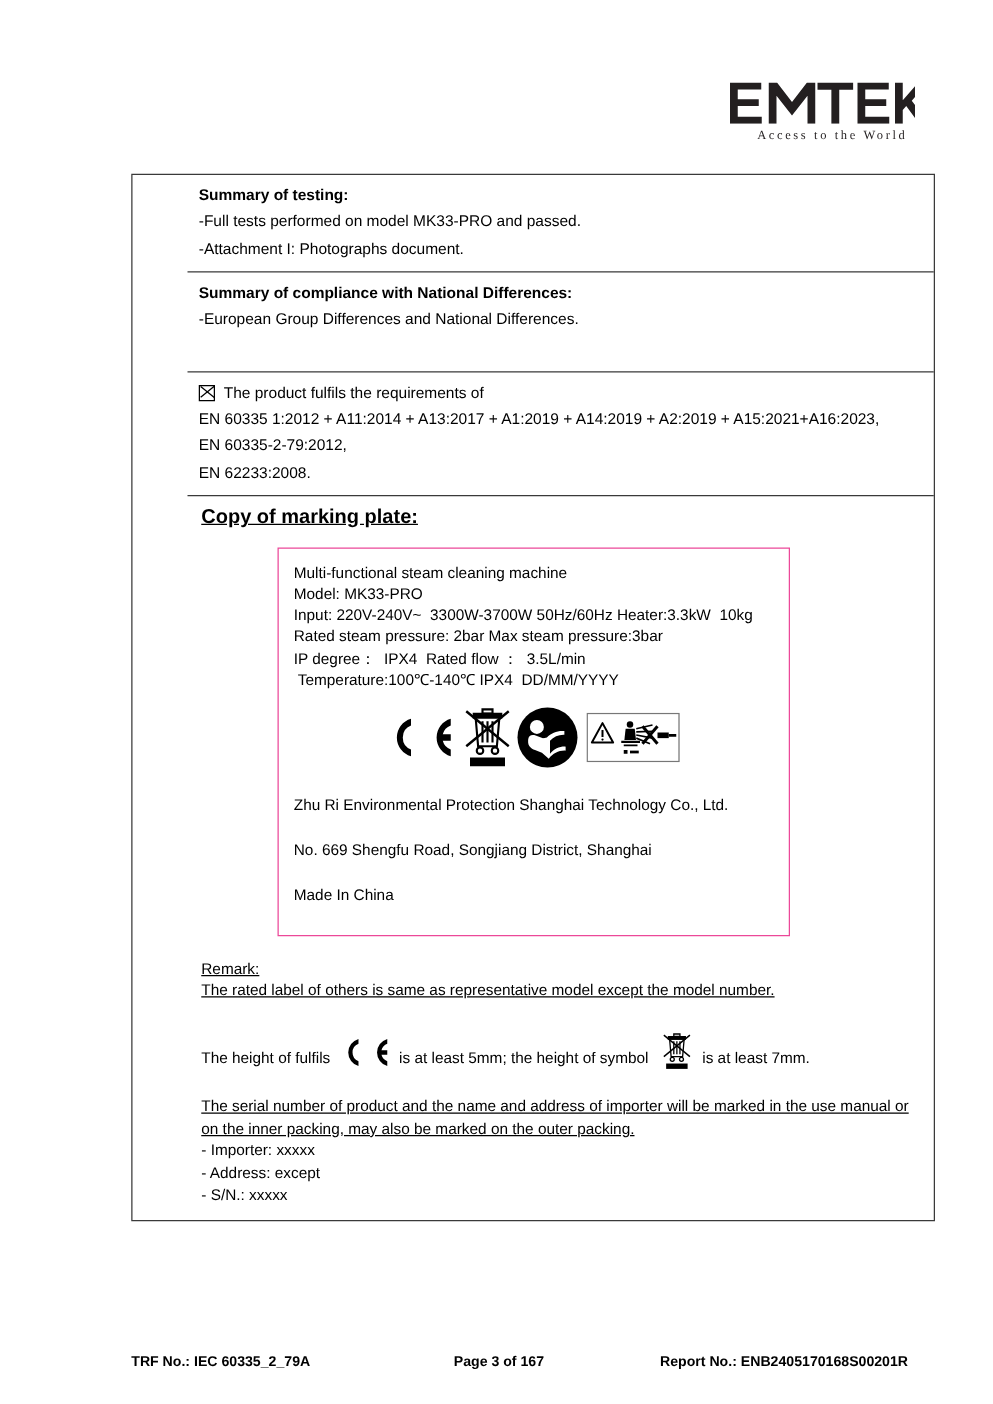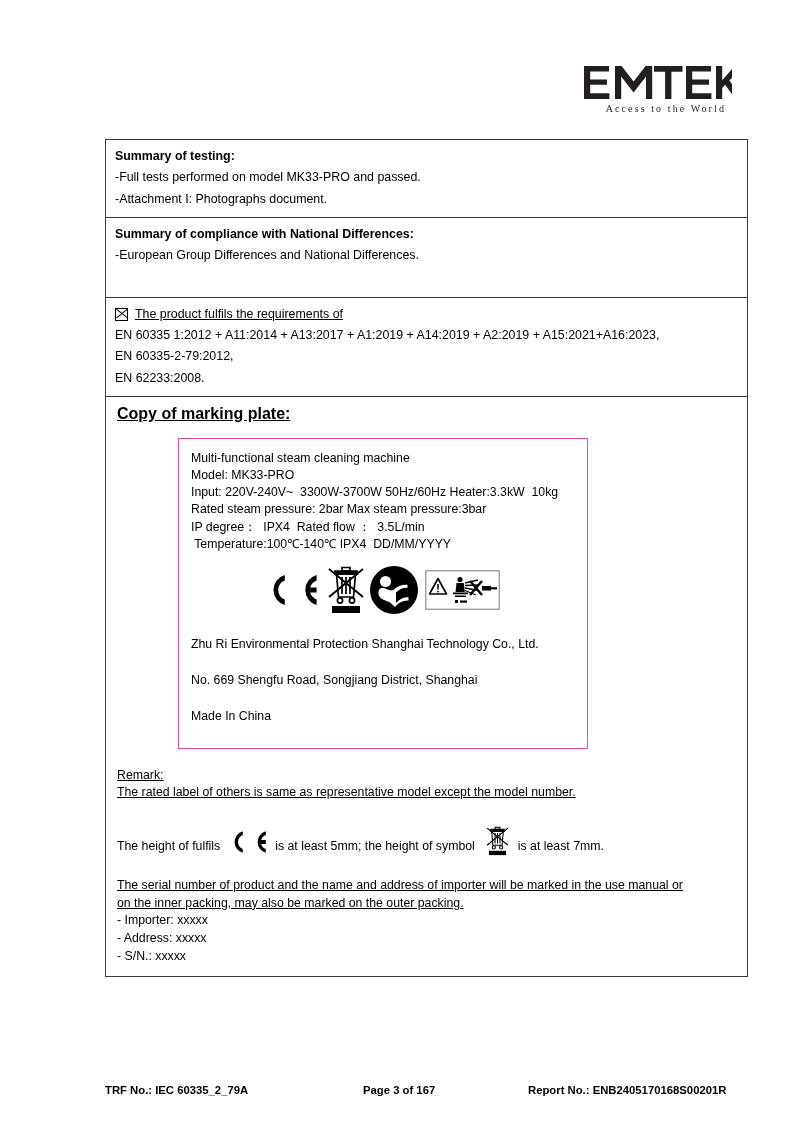--- a/index.html
+++ b/index.html
@@ -43,20 +43,21 @@
 
   
   .doc-table {
     position: absolute;
     left: 105px;
     top: 139px;
     width: 643px;
     border: 1px solid #3a3a3a;
     border-collapse: collapse;
     box-sizing: border-box;
+    padding-left: 44px;
   }
   .doc-row {
     border-bottom: 1px solid #3a3a3a;
     box-sizing: border-box;
   }
   .doc-row:last-child { border-bottom: none; }
 
   .cell {
     padding: 6px 9px 7px 9px;
     font-size: 12.4px;
@@ -67,21 +68,20 @@
 
   .row-testing   { min-height: 78px; }
   .row-national  { min-height: 80px; }
   .row-standards { min-height: 77px; }
 
   .cell-standards { line-height: 1.71; }
   .fulfils-line {
     display: flex;
     align-items: center;
     gap: 7px;
-    text-decoration: underline;
   }
   .checkbox-x {
     display: inline-block;
     width: 11px;
     height: 11px;
     border: 1px solid #000;
     position: relative;
     flex: none;
   }
   .checkbox-x::before,
@@ -350,21 +350,21 @@
         </svg>
 
         <span class="txt">is at least 7mm.</span>
       </div>
 
       <div class="block-tail">
         <div class="para">The serial number of product and the name and address of importer will be marked in the use manual or
 on the inner packing, may also be marked on the outer packing.</div>
         <div class="tail-list">
           <div>- Importer: xxxxx</div>
-          <div>- Address: xxxxx</div>
+          <div>- Address: except</div>
           <div>- S/N.: xxxxx</div>
         </div>
       </div>
     </div>
   </div>
 
 </div>
 
 <div class="footer">
   <div class="f-trf">TRF No.:  IEC 60335_2_79A</div>

